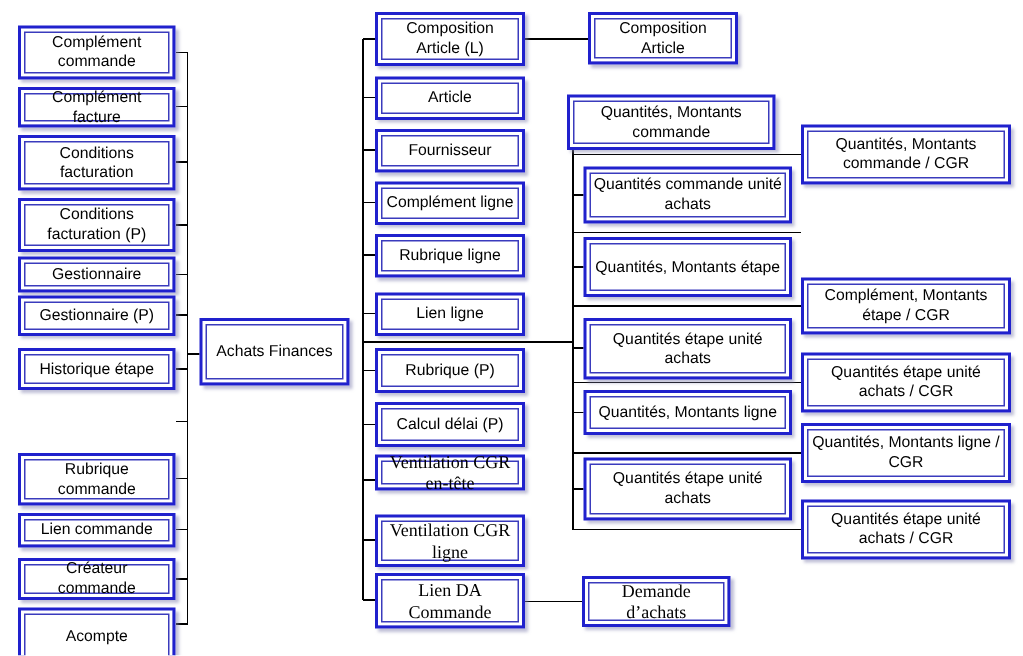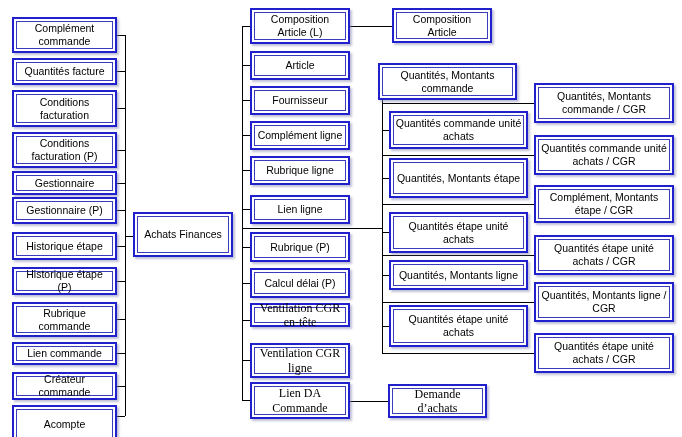--- a/index.html
+++ b/index.html
@@ -49,27 +49,26 @@
       M242 247H250M242 283H250M242 320H250M242 360H250M242 400H250
       M242 228H382
       M350 26H392
       M350 401H388
       M382 81V353
       M382 81H389M382 130H389M382 178H389M382 232H389M382 275H389M382 326H389
       M382 103H534M382 155H534M382 204H534M382 255H534M382 302H534M382 353H534"></path>
   </svg>
 
   <div class="node" style="left:12px;top:17px;width:105px;height:36px">Complément commande</div>
-  <div class="node" style="left:12px;top:58px;width:105px;height:27px">Quantités facture</div>
+  <div class="node" style="left:12px;top:58px;width:105px;height:27px">Complément facture</div>
   <div class="node" style="left:12px;top:90px;width:105px;height:37px">Conditions facturation</div>
   <div class="node" style="left:12px;top:132px;width:105px;height:36px">Conditions facturation (P)</div>
   <div class="node" style="left:12px;top:171px;width:105px;height:24px">Gestionnaire</div>
   <div class="node" style="left:12px;top:197px;width:105px;height:27px">Gestionnaire (P)</div>
   <div class="node" style="left:12px;top:232px;width:105px;height:28px">Historique étape</div>
-  <div class="node" style="left:12px;top:267px;width:105px;height:28px">Historique étape (P)</div>
   <div class="node" style="left:12px;top:302px;width:105px;height:35px">Rubrique commande</div>
   <div class="node" style="left:12px;top:342px;width:105px;height:23px">Lien commande</div>
   <div class="node" style="left:12px;top:372px;width:105px;height:28px">Créateur commande</div>
   <div class="node" style="left:12px;top:405px;width:105px;height:38px">Acompte</div>
 
   <div class="node" style="left:133px;top:212px;width:100px;height:45px">Achats Finances</div>
 
   <div class="node" style="left:250px;top:8px;width:100px;height:36px">Composition Article (L)</div>
   <div class="node" style="left:250px;top:51px;width:100px;height:29px">Article</div>
   <div class="node" style="left:250px;top:86px;width:100px;height:29px">Fournisseur</div>
@@ -86,19 +85,18 @@
   <div class="node serif" style="left:388px;top:384px;width:99px;height:34px">Demande d’achats</div>
 
   <div class="node" style="left:378px;top:63px;width:139px;height:37px">Quantités, Montants commande</div>
   <div class="node" style="left:389px;top:111px;width:139px;height:38px">Quantités commande unité achats</div>
   <div class="node" style="left:389px;top:158px;width:139px;height:40px">Quantités, Montants étape</div>
   <div class="node" style="left:389px;top:212px;width:139px;height:41px">Quantités étape unité achats</div>
   <div class="node" style="left:389px;top:260px;width:139px;height:30px">Quantités, Montants ligne</div>
   <div class="node" style="left:389px;top:305px;width:139px;height:42px">Quantités étape unité achats</div>
 
   <div class="node" style="left:534px;top:83px;width:140px;height:40px">Quantités, Montants commande / CGR</div>
-  <div class="node" style="left:534px;top:135px;width:140px;height:40px">Quantités commande unité achats / CGR</div>
   <div class="node" style="left:534px;top:185px;width:140px;height:38px">Complément, Montants étape / CGR</div>
   <div class="node" style="left:534px;top:235px;width:140px;height:40px">Quantités étape unité achats / CGR</div>
   <div class="node" style="left:534px;top:282px;width:140px;height:40px">Quantités, Montants ligne / CGR</div>
   <div class="node" style="left:534px;top:333px;width:140px;height:40px">Quantités étape unité achats / CGR</div>
 
 </div>
 
 </body></html>

